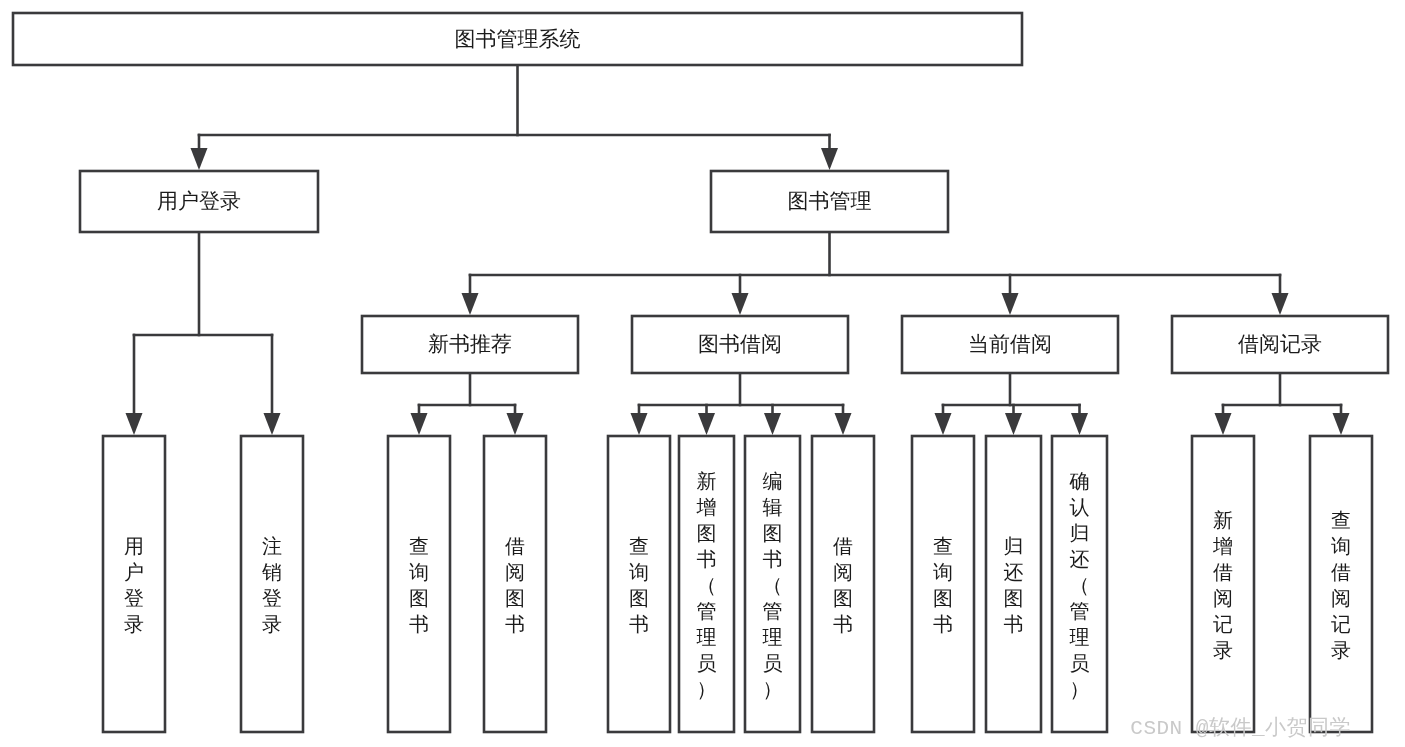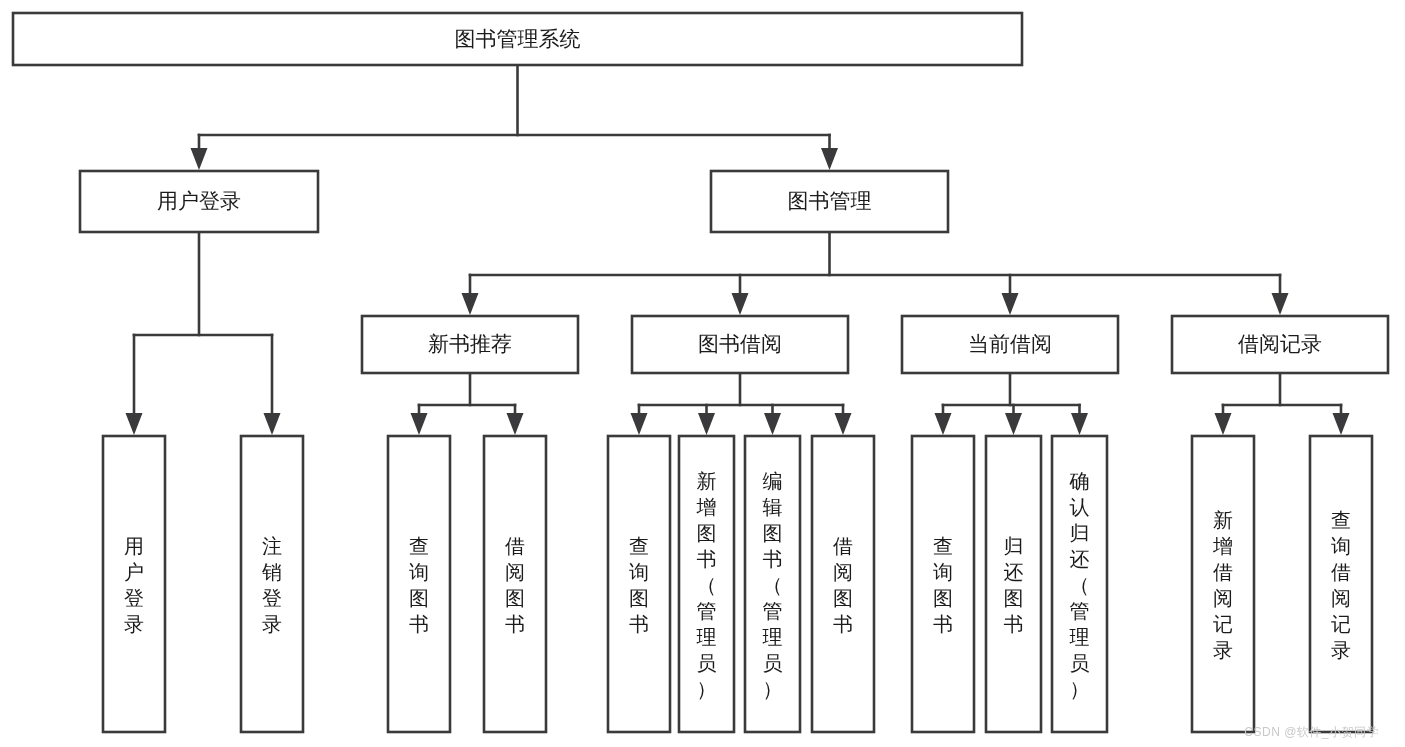--- a/index.html
+++ b/index.html
@@ -12,21 +12,20 @@
     width: 1405px;
     height: 747px;
     font-family: "Liberation Sans", "DejaVu Sans", sans-serif;
     overflow: hidden;
     position: relative;
   }
   #diagram-root {
     position: relative;
     width: 1375px;
     height: 747px;
-    padding-left: 8px;
   }
   svg#flow-svg {
     position: absolute;
     left: 0;
     top: 0;
     width: 1405px;
     height: 747px;
     display: block;
   }
   .node-box {
@@ -51,24 +50,24 @@
     dominant-baseline: middle;
   }
   .node-label-v {
     font-family: "Liberation Sans", "DejaVu Sans", sans-serif;
     font-size: 20px;
     fill: #1b1b1b;
     text-anchor: middle;
   }
   .watermark {
     position: absolute;
-    right: 4px;
+    right: 24px;
     bottom: 6px;
-    font-family: Liberation Sans, sans-serif;
-    font-size: 12px;
+    font-family: Liberation Mono, monospace;
+    font-size: 21px;
     color: #c9c9c9;
     letter-spacing: 0.5px;
     white-space: nowrap;
     user-select: none;
     pointer-events: none;
   }
 </style>
 </head>
 <body>
 

